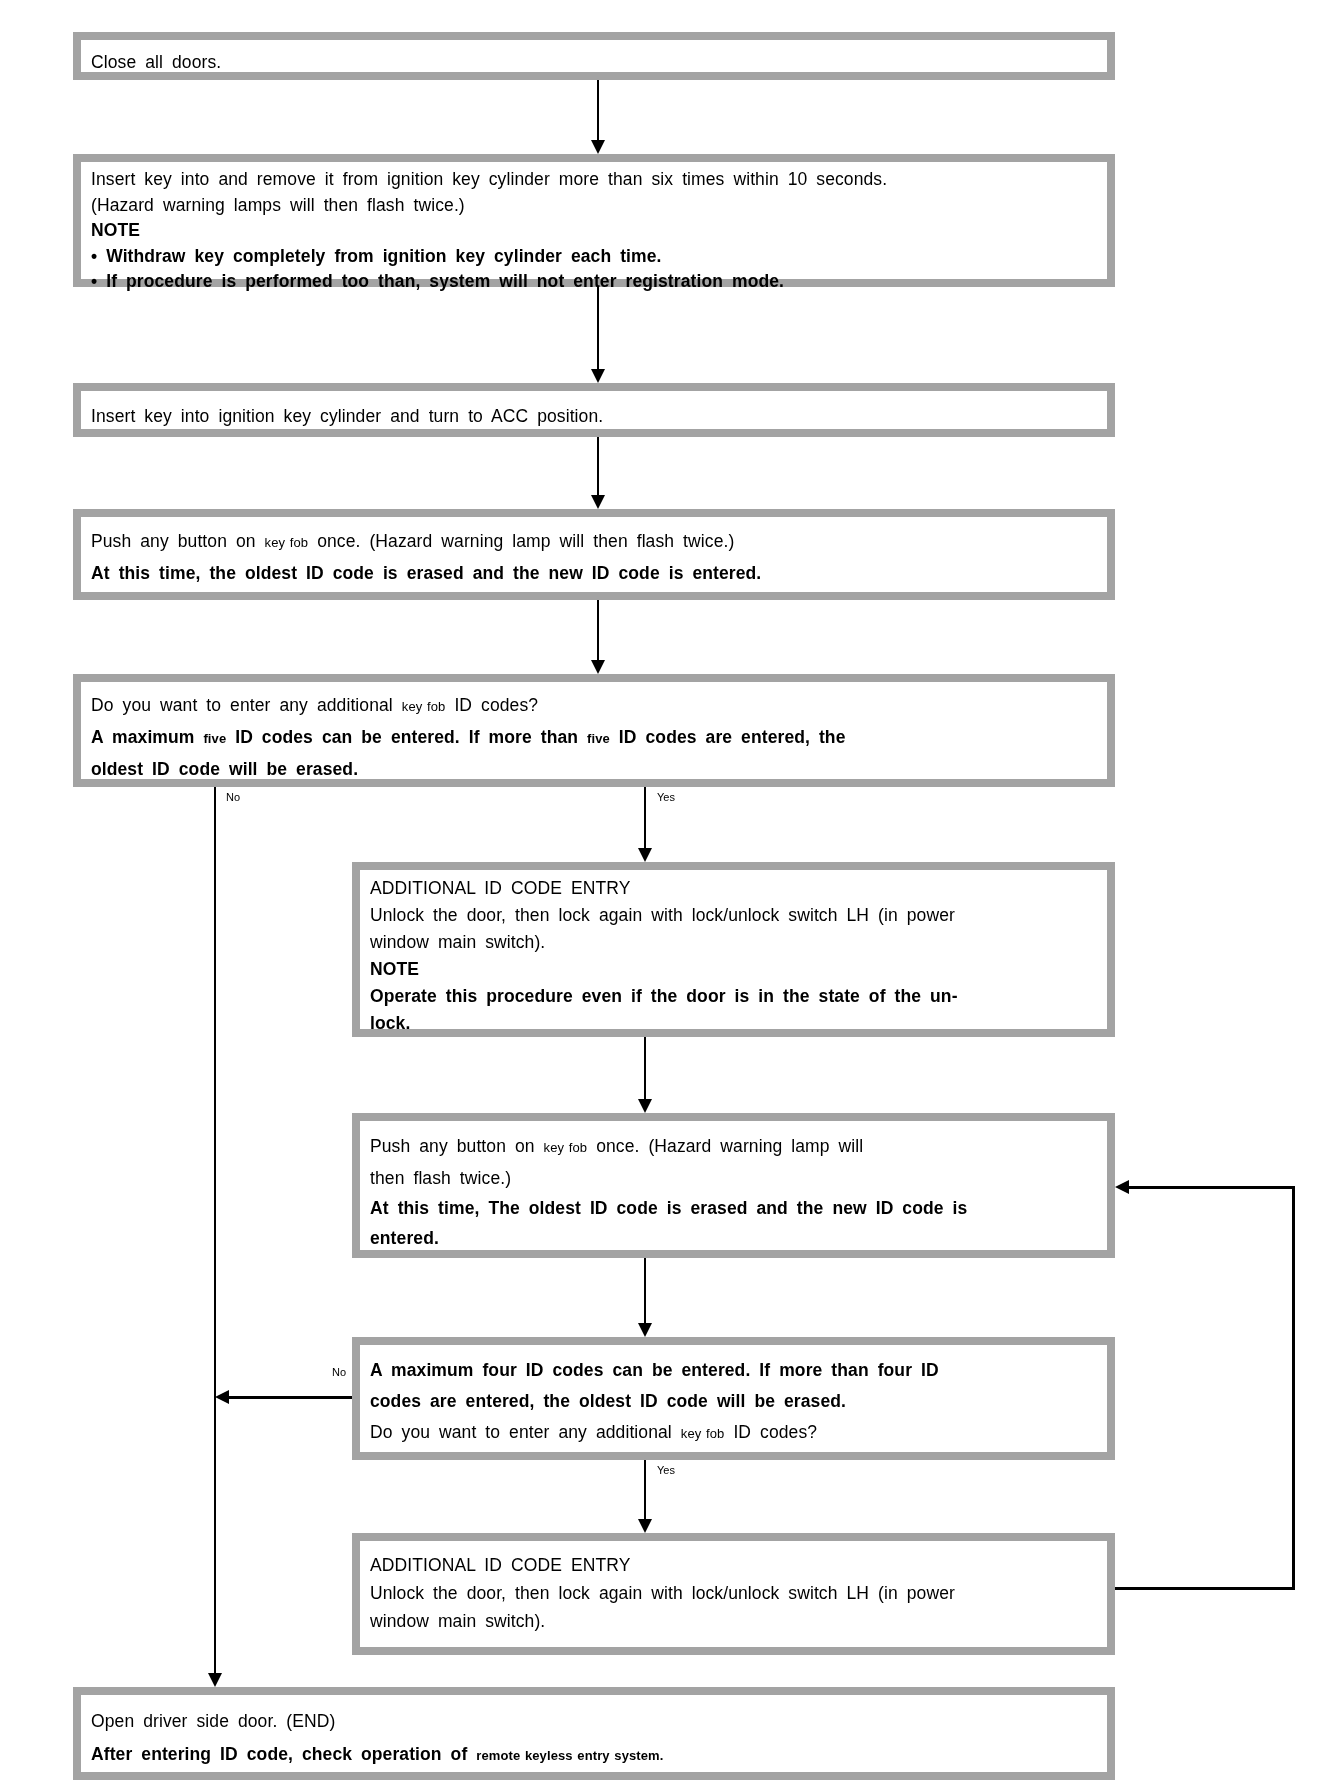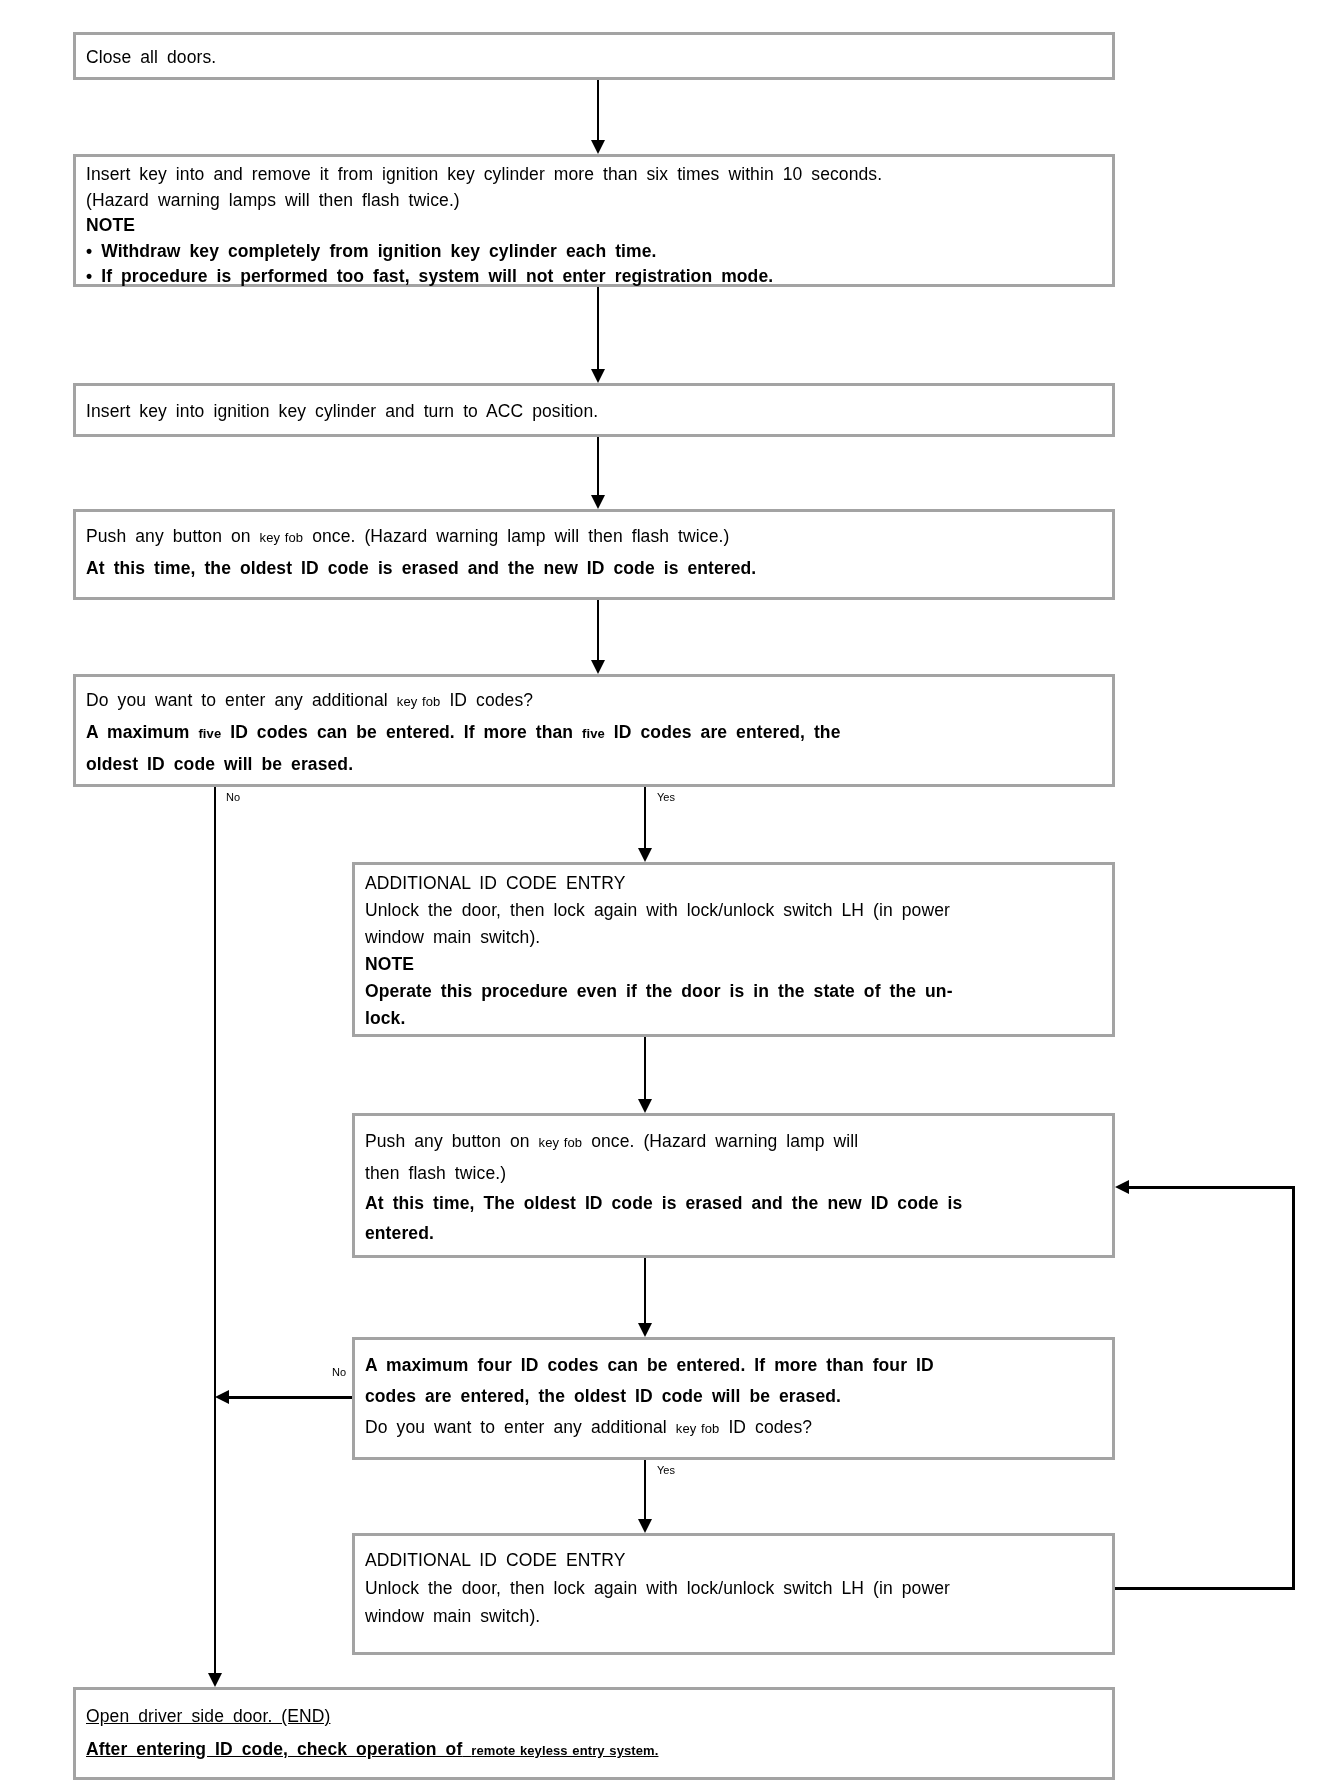--- a/index.html
+++ b/index.html
@@ -7,21 +7,21 @@
     position: relative;
     width: 1328px;
     height: 1790px;
     background: #ffffff;
     font-family: "Liberation Sans", sans-serif;
     color: #000000;
     overflow: hidden;
   }
   .box {
     position: absolute;
-    border: 3px solid #a3a3a3;
+    border: 8px solid #a3a3a3;
     background: #ffffff;
     box-sizing: border-box;
   }
   .wide   { left: 73px;  width: 1042px; }
   .narrow { left: 352px; width: 763px; }
   .t { font-size: 17.5px; word-spacing: 4px; letter-spacing: 0.1px; }
   .ln { padding: 0 12px 0 10px; white-space: nowrap; }
   .bold { font-weight: bold; }
   .ins { font-size: 13px; word-spacing: 1px; }
   .vline { position: absolute; width: 2px; background: #000000; }
@@ -52,21 +52,21 @@
 
   <div class="vline" style="left:597px; top:80px; height:60px;"></div>
   <div class="ah-down" style="left:591px; top:140px;"></div>
 
   <div class="box wide t" style="top:154px; height:133px;">
     <div style="padding-top:5px; line-height:25.5px;">
       <div class="ln">Insert key into and remove it from ignition key cylinder more than six times within 10 seconds.</div>
       <div class="ln">(Hazard warning lamps will then flash twice.)</div>
       <div class="ln bold">NOTE</div>
       <div class="ln bold">• Withdraw key completely from ignition key cylinder each time.</div>
-      <div class="ln bold">• If procedure is performed too fast, system will not enter registration mode.</div>
+      <div class="ln bold">• If procedure is performed too than, system will not enter registration mode.</div>
     </div>
   </div>
 
   <div class="vline" style="left:597px; top:287px; height:82px;"></div>
   <div class="ah-down" style="left:591px; top:369px;"></div>
 
   <div class="box wide t" style="top:383px; height:54px;">
     <div class="ln" style="padding-top:13px; line-height:24px;">Insert key into ignition key cylinder and turn to ACC position.</div>
   </div>
 
@@ -148,19 +148,19 @@
       <div class="ln">window main switch).</div>
     </div>
   </div>
 
   <div class="hline" style="left:1115px; top:1587px; width:180px;"></div>
   <div class="vline3" style="left:1292px; top:1186px; height:404px;"></div>
   <div class="hline" style="left:1129px; top:1186px; width:166px;"></div>
   <div class="ah-left" style="left:1115px; top:1180px;"></div>
 
   <div class="box wide t" style="top:1687px; height:93px;">
-    <div style="padding-top:10px; line-height:33px;text-decoration:underline;">
+    <div style="padding-top:10px; line-height:33px;">
       <div class="ln">Open driver side door. (END)</div>
       <div class="ln bold"><span>After entering ID code, check operation of</span> <span class="ins">remote keyless entry system.</span></div>
     </div>
   </div>
 
 </div>
 
 </body></html>

